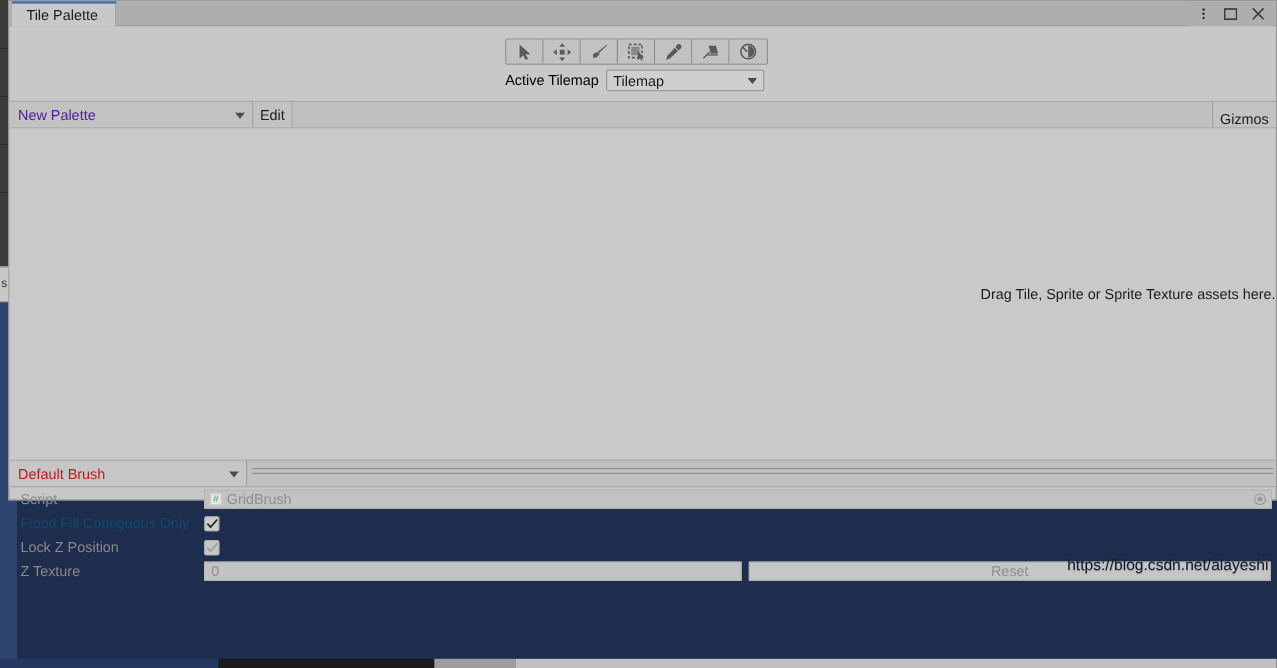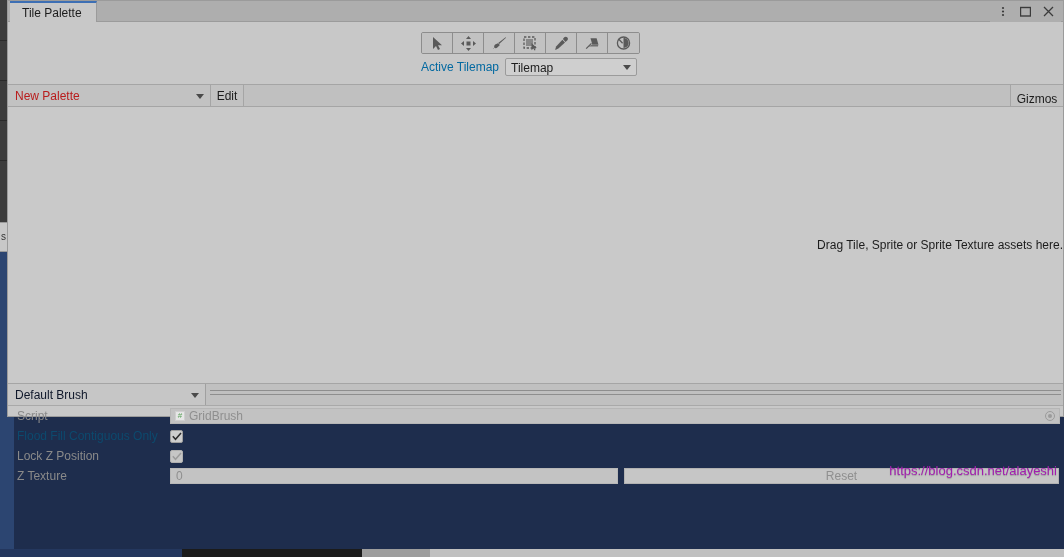--- a/index.html
+++ b/index.html
@@ -56,41 +56,41 @@
   .tool {
     width:31px; height:20px; display:flex; align-items:center; justify-content:center;
     border-right:1px solid #8d8d8d; background:#c2c2c2;
   }
   .tool:last-child { border-right:none; }
   .tool svg { display:block; }
 
   .tilemaprow {
     position:absolute; left:413px; top:36px; display:flex; align-items:center; gap:6px;
   }
-  .tilemaprow .lbl { color:#0369a1; font-size:12px;text-align:center; }
+  .tilemaprow .lbl { color:#000000; font-size:12px;text-align:center; }
   .dropdown {
     position:relative; background:#cfcfcf; border:1px solid #9b9b9b; border-radius:2px;
     height:18px; display:flex; align-items:flex-end; padding:0 18px 0 5px;
     color:#1c1c1c; font-size:12px;
   }
   .dropdown .arrow {
     position:absolute; right:5px; top:50%; margin-top:-2px;
     width:0;height:0;border-left:4px solid transparent;border-right:4px solid transparent;border-top:5px solid #4a4a4a;
   }
   #tilemap-dd { width:132px; }
 
   
   .paletterow {
     flex:none; height:23px; display:flex; align-items:stretch;
     background:#c0c0c0; border-top:1px solid #a5a5a5; border-bottom:1px solid #a5a5a5;
   }
   .palette-dd {
     width:203px; background:#c2c2c2; border-right:1px solid #a5a5a5;
     display:flex; align-items:center; padding:0 18px 0 7px; position:relative;
-    color:#b91c1c; font-size:12px;
+    color:#4c1d95; font-size:12px;
   }
   .palette-dd .arrow {
     position:absolute; right:6px; top:50%; margin-top:-2px;
     width:0;height:0;border-left:4px solid transparent;border-right:4px solid transparent;border-top:5px solid #4a4a4a;
   }
   .edit-btn {
     width:33px; display:flex; align-items:center; justify-content:center;
     background:#c2c2c2; border-right:1px solid #a5a5a5; color:#1c1c1c; font-size:12px;
   }
   .paletterow .spacer { flex:1; background:#c0c0c0; }
@@ -108,21 +108,21 @@
   .canvas .hint { color:#1c1c1c; font-size:12px; }
 
   
   .brushrow {
     flex:none; height:22px; display:flex; align-items:stretch;
     background:#c0c0c0; border-bottom:1px solid #a9a9a9;
   }
   .brush-dd {
     width:198px; background:#c6c6c6; border-right:1px solid #a0a0a0;
     display:flex; align-items:center; padding:0 8px 0 7px; position:relative;
-    color:#0f172a; font-size:12px;
+    color:#b91c1c; font-size:12px;
   }
   .brush-dd .arrow {
     position:absolute; right:6px; top:50%; margin-top:-2px;
     width:0;height:0;border-left:4px solid transparent;border-right:4px solid transparent;border-top:5px solid #4a4a4a;
   }
   .brush-sep { flex:1; position:relative; }
   .brush-sep .ln { position:absolute; left:4px; right:2px; height:1px; background:#8e8e8e; }
   .brush-sep .ln.a { top:6px; }
   .brush-sep .ln.b { top:10px; }
 
@@ -157,21 +157,21 @@
     width:448px; height:16px; background:#c3c3c3; border:1px solid #b8b8b8;
     display:flex; align-items:center; padding:0 5px; color:#8f8f8f; font-size:12px;
   }
   .reset-btn {
     flex:1; margin:0 4px 0 6px; height:16px; background:#c6c6c6; border:1px solid #b2b2b2;
     display:flex; align-items:center; justify-content:center; color:#8f8f8f; font-size:12px;
   }
 
   .fill { flex:1; background:#c9c9c9; position:relative; }
   .watermark {
-    position:absolute; right:6px; bottom:8px; color:#a21caf; font-size:13px;
+    position:absolute; right:6px; bottom:8px; color:#0f172a; font-size:13px;
     text-shadow:0 1px 1px rgba(120,120,120,.55);
   }
 
   
   .osbar { position:absolute; left:0; bottom:0; width:1064px; height:8px; display:flex; }
   .osbar .seg1 { width:182px; background:#24375e; }
   .osbar .seg2 { width:180px; background:#1b1b1b; }
   .osbar .seg3 { width:68px; background:#9d9d9d; }
   .osbar .seg4 { flex:1; background:#c0c0c0; }
 </style>

